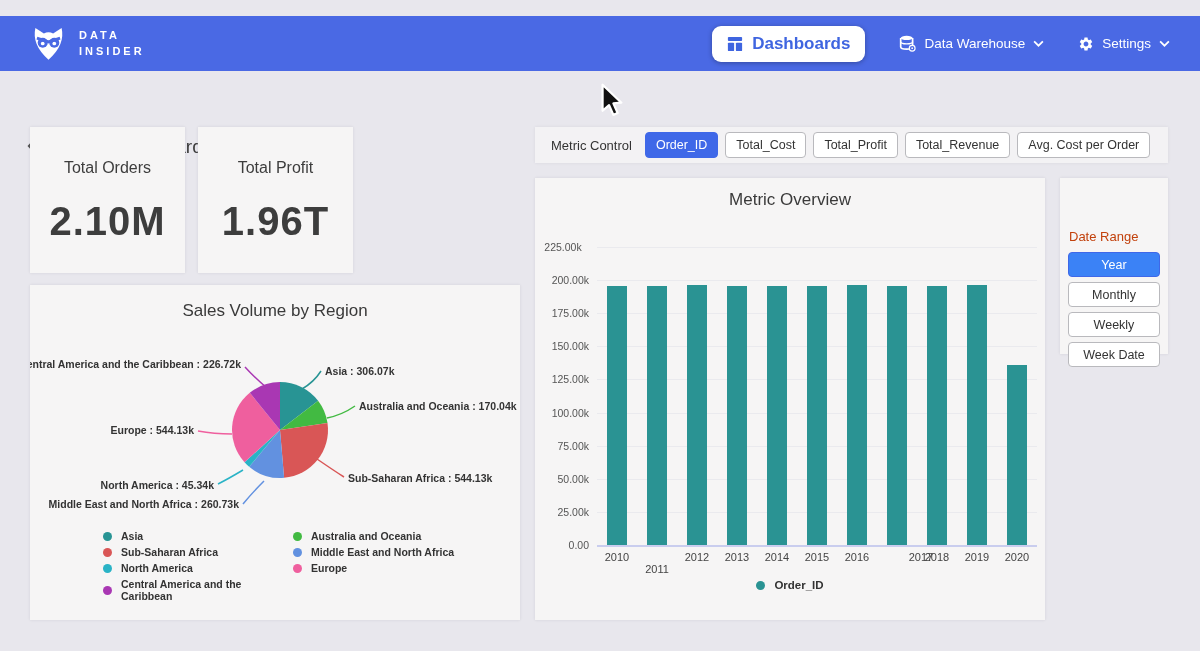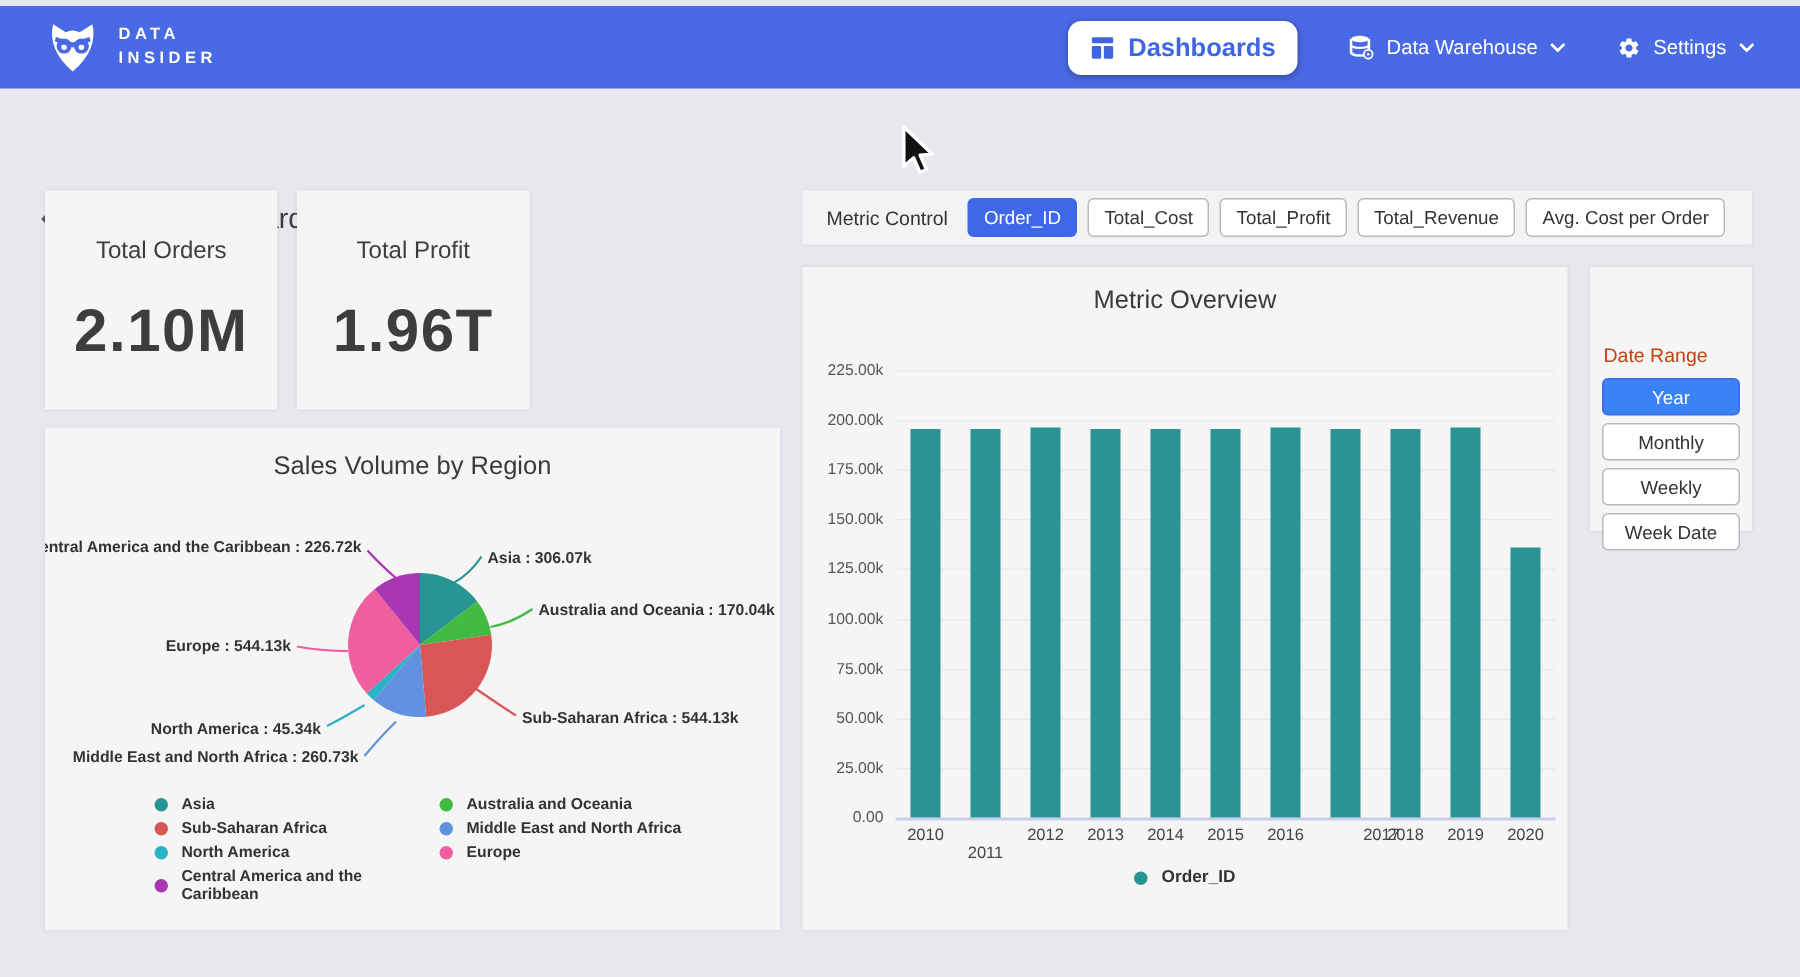--- a/index.html
+++ b/index.html
@@ -3,21 +3,21 @@
 <meta charset="utf-8">
 <style>
   * { margin:0; padding:0; box-sizing:border-box; }
   html,body { width:1200px; height:651px; overflow:hidden; }
   body {
     font-family:"Liberation Sans","DejaVu Sans",sans-serif;
     background:#e8e7ed; position:relative; color:#3b3b3b;
   }
   
   .navbar {
-    position:absolute; left:0; top:4px; width:1200px; height:55px;
+    position:absolute; left:0; top:16px; width:1200px; height:55px;
     background:#4a69e4; display:flex; align-items:center; justify-content:space-between;
     padding:0 30px;
   }
   .brand { display:flex; align-items:center; gap:12px; cursor:pointer; }
   .brand-text { color:#fff; font-size:11px; font-weight:bold; letter-spacing:3px; line-height:1.4; }
   .brand-text div { white-space:nowrap; }
   .nav-right { display:flex; align-items:center; gap:34px; }
   .nav-pill {
     display:flex; align-items:center; gap:9px; background:#fff; color:#3f65e0;
     border:none; border-radius:9px; padding:8px 15px; font-size:17px; font-weight:bold;
@@ -275,21 +275,21 @@
         <span class="legend-dot" style="background: rgb(169, 55, 179);"></span>
         <span>Central America and the Caribbean</span>
       </div>
     </div>
 </section>
 
 <section class="card bar-card">
   <h2 class="chart-title" style="padding-top:12px;">Metric Overview</h2>
   <div class="bar-plot" id="bar-plot">
       <div class="gridline" style="top: 69px;"></div>
-      <div class="ytick" style="top: 63px;">225.00k</div>
+      <div class="ytick" style="top: 63px; text-align: center;">225.00k</div>
       <div class="gridline" style="top: 102.111px;"></div>
       <div class="ytick" style="top: 96.1111px;">200.00k</div>
       <div class="gridline" style="top: 135.222px;"></div>
       <div class="ytick" style="top: 129.222px;">175.00k</div>
       <div class="gridline" style="top: 168.333px;"></div>
       <div class="ytick" style="top: 162.333px;">150.00k</div>
       <div class="gridline" style="top: 201.444px;"></div>
       <div class="ytick" style="top: 195.444px;">125.00k</div>
       <div class="gridline" style="top: 234.556px;"></div>
       <div class="ytick" style="top: 228.556px;">100.00k</div>

